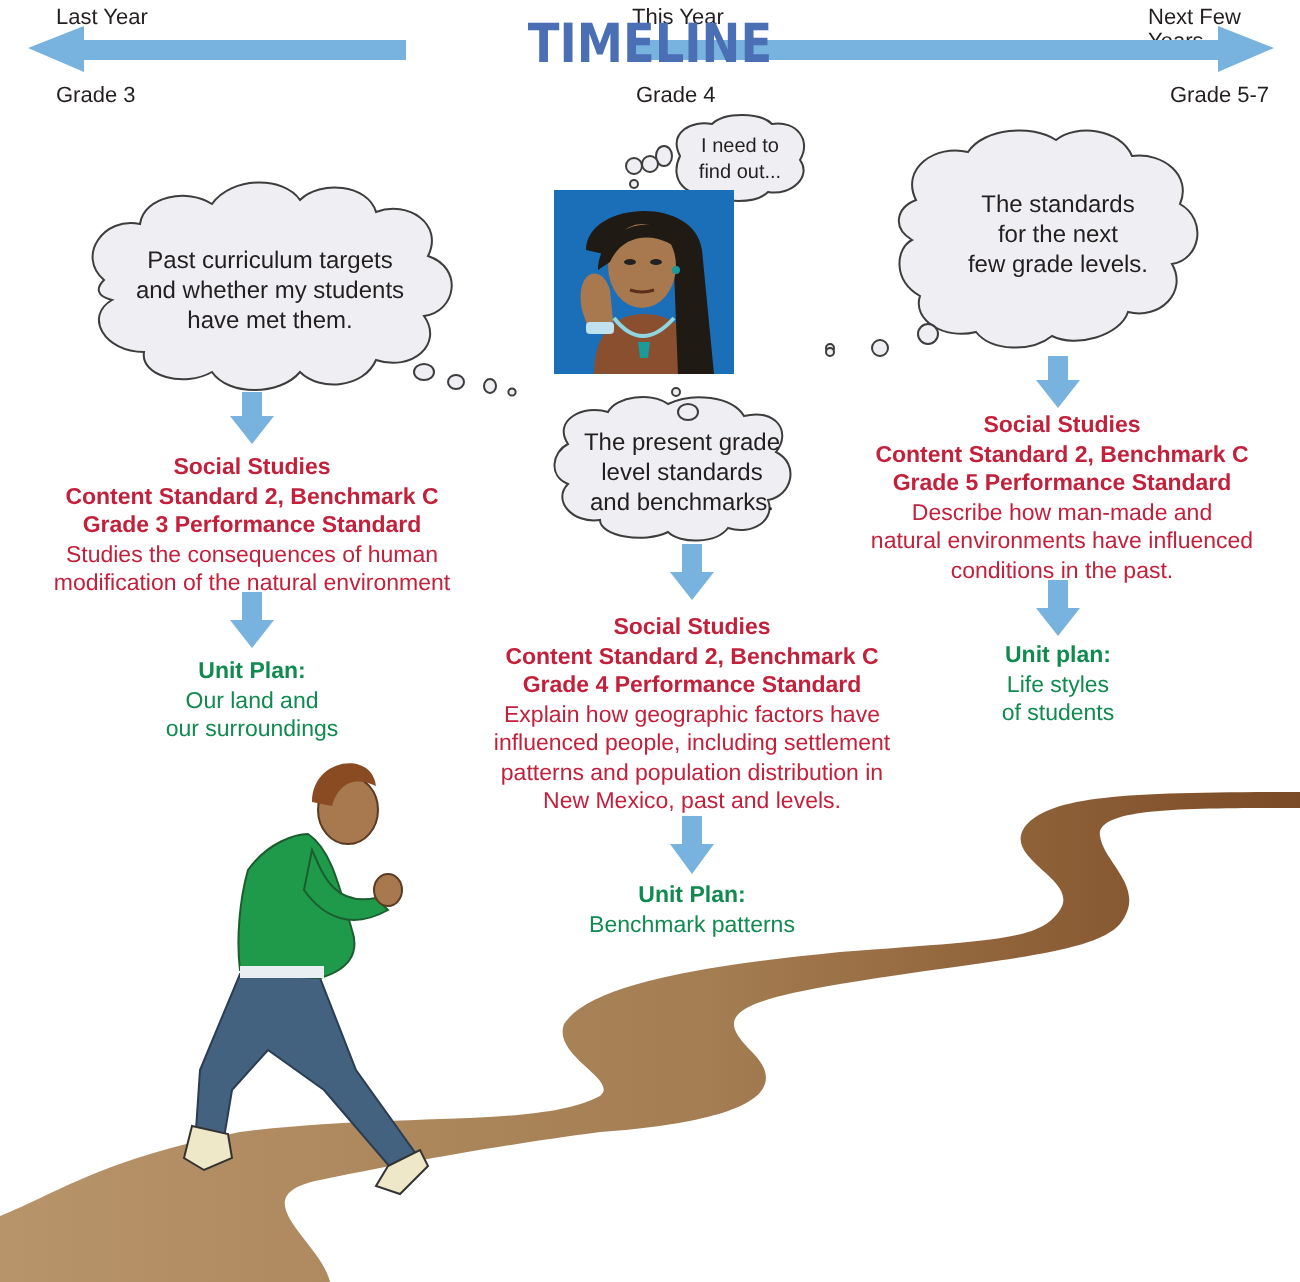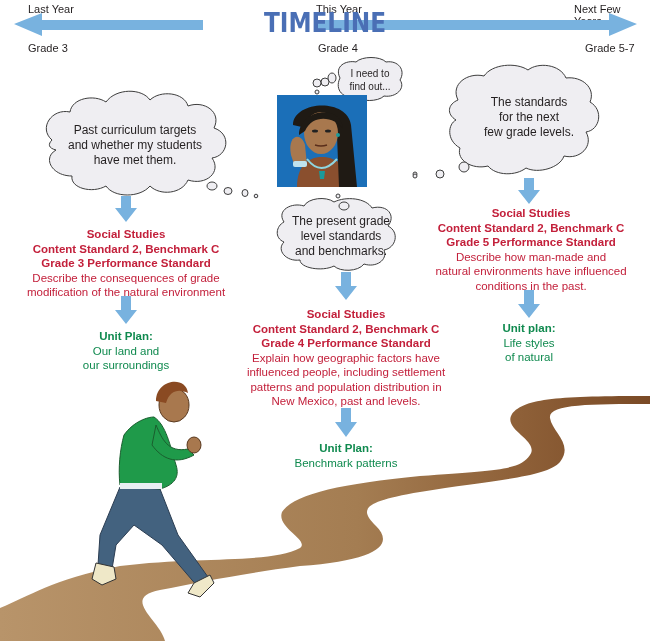--- a/index.html
+++ b/index.html
@@ -105,21 +105,21 @@
   <circle cx="61" cy="40" r="2" fill="#1a9a9a"></circle>
   <ellipse cx="38" cy="36" rx="3" ry="1.5" fill="#222"></ellipse>
   <ellipse cx="51" cy="36" rx="3" ry="1.5" fill="#222"></ellipse>
   <path d="M38,50 Q44,52 50,50" stroke="#5a2e1a" stroke-width="1.5" fill="none"></path>
 </svg>
 
 <div class="abs std" style="left:0px;top:227px;width:252px;">
   <span class="b">Social Studies</span>
   <span class="b">Content Standard 2, Benchmark C</span>
   <span class="b">Grade 3 Performance Standard</span>
-  <span class="d">Describe the consequences of grade</span>
+  <span class="d">Studies the consequences of human</span>
   <span class="d">modification of the natural environment</span>
 </div>
 
 <div class="abs std" style="left:218px;top:307px;width:256px;">
   <span class="b">Social Studies</span>
   <span class="b">Content Standard 2, Benchmark C</span>
   <span class="b">Grade 4 Performance Standard</span>
   <span class="d">Explain how geographic factors have</span>
   <span class="d">influenced people, including settlement</span>
   <span class="d">patterns and population distribution in</span>
@@ -140,21 +140,21 @@
   <span class="d">Our land and</span>
   <span class="d">our surroundings</span>
 </div>
 <div class="abs unit" style="left:286px;top:441px;width:120px;">
   <span class="b">Unit Plan:</span>
   <span class="d">Benchmark patterns</span>
 </div>
 <div class="abs unit" style="left:484px;top:321px;width:90px;">
   <span class="b">Unit plan:</span>
   <span class="d">Life styles</span>
-  <span class="d">of natural</span>
+  <span class="d">of students</span>
 </div>
 
 <svg style="left:0;top:0;" width="650" height="641">
   <defs>
     <linearGradient id="pathGrad" x1="0" y1="0" x2="1" y2="0">
       <stop offset="0" stop-color="#b8946a"></stop>
       <stop offset="0.55" stop-color="#a47d52"></stop>
       <stop offset="0.8" stop-color="#8e6038"></stop>
       <stop offset="1" stop-color="#7a4a26"></stop>
     </linearGradient>

